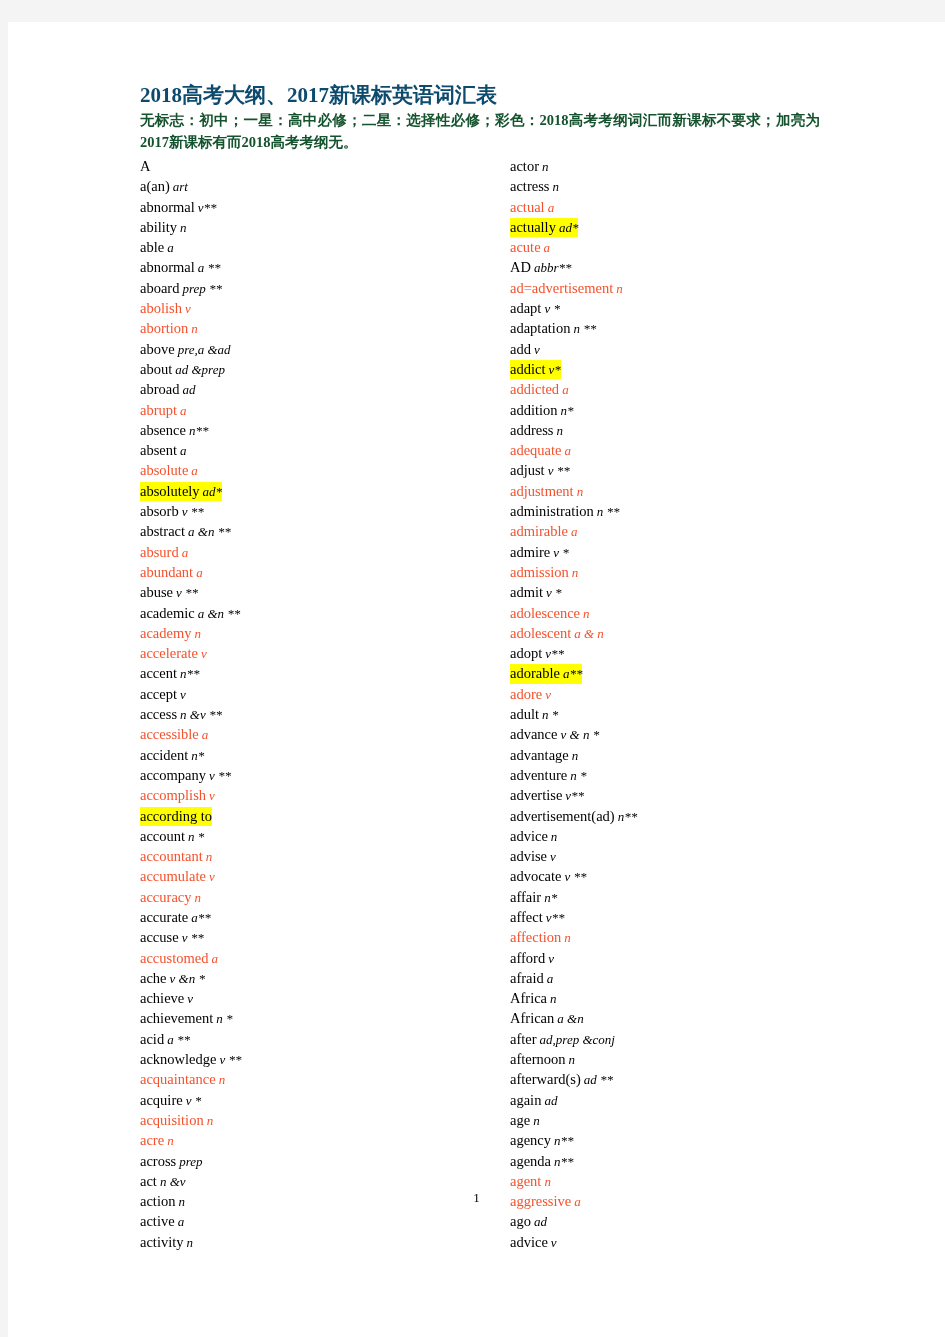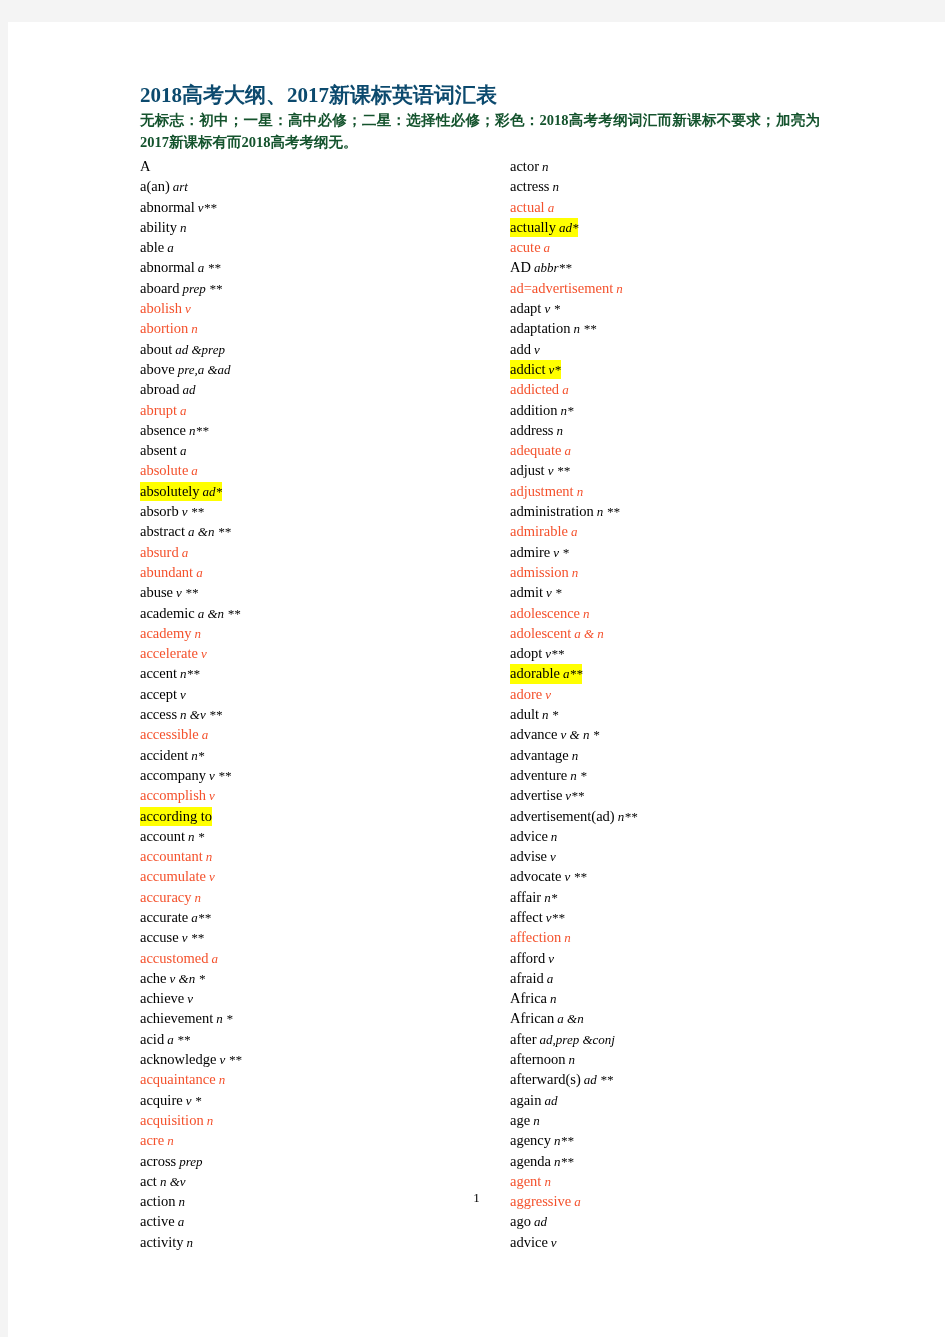--- a/index.html
+++ b/index.html
@@ -100,22 +100,22 @@
       <div class="col left">
           <div class="hlrow"><span class="entry"><span class="w">A</span></span></div>
           <div class="hlrow"><span class="entry"><span class="w">a(an)</span><span class="pos">art</span></span></div>
           <div class="hlrow"><span class="entry"><span class="w">abnormal</span><span class="pos">v**</span></span></div>
           <div class="hlrow"><span class="entry"><span class="w">ability</span><span class="pos">n</span></span></div>
           <div class="hlrow"><span class="entry"><span class="w">able</span><span class="pos">a</span></span></div>
           <div class="hlrow"><span class="entry"><span class="w">abnormal</span><span class="pos">a **</span></span></div>
           <div class="hlrow"><span class="entry"><span class="w">aboard</span><span class="pos">prep **</span></span></div>
           <div class="hlrow"><span class="entry red"><span class="w">abolish</span><span class="pos">v</span></span></div>
           <div class="hlrow"><span class="entry red"><span class="w">abortion</span><span class="pos">n</span></span></div>
+          <div class="hlrow"><span class="entry"><span class="w">above</span><span class="pos">pre,a &amp;ad</span></span></div>
           <div class="hlrow"><span class="entry"><span class="w">about</span><span class="pos">ad &amp;prep</span></span></div>
-          <div class="hlrow"><span class="entry"><span class="w">above</span><span class="pos">pre,a &amp;ad</span></span></div>
           <div class="hlrow"><span class="entry"><span class="w">abroad</span><span class="pos">ad</span></span></div>
           <div class="hlrow"><span class="entry red"><span class="w">abrupt</span><span class="pos">a</span></span></div>
           <div class="hlrow"><span class="entry"><span class="w">absence</span><span class="pos">n**</span></span></div>
           <div class="hlrow"><span class="entry"><span class="w">absent</span><span class="pos">a</span></span></div>
           <div class="hlrow"><span class="entry red"><span class="w">absolute</span><span class="pos">a</span></span></div>
           <div class="hlrow"><span class="entry hl"><span class="w">absolutely</span><span class="pos">ad*</span></span></div>
           <div class="hlrow"><span class="entry"><span class="w">absorb</span><span class="pos">v **</span></span></div>
           <div class="hlrow"><span class="entry"><span class="w">abstract</span><span class="pos">a &amp;n **</span></span></div>
           <div class="hlrow"><span class="entry red"><span class="w">absurd</span><span class="pos">a</span></span></div>
           <div class="hlrow"><span class="entry red"><span class="w">abundant</span><span class="pos">a</span></span></div>

